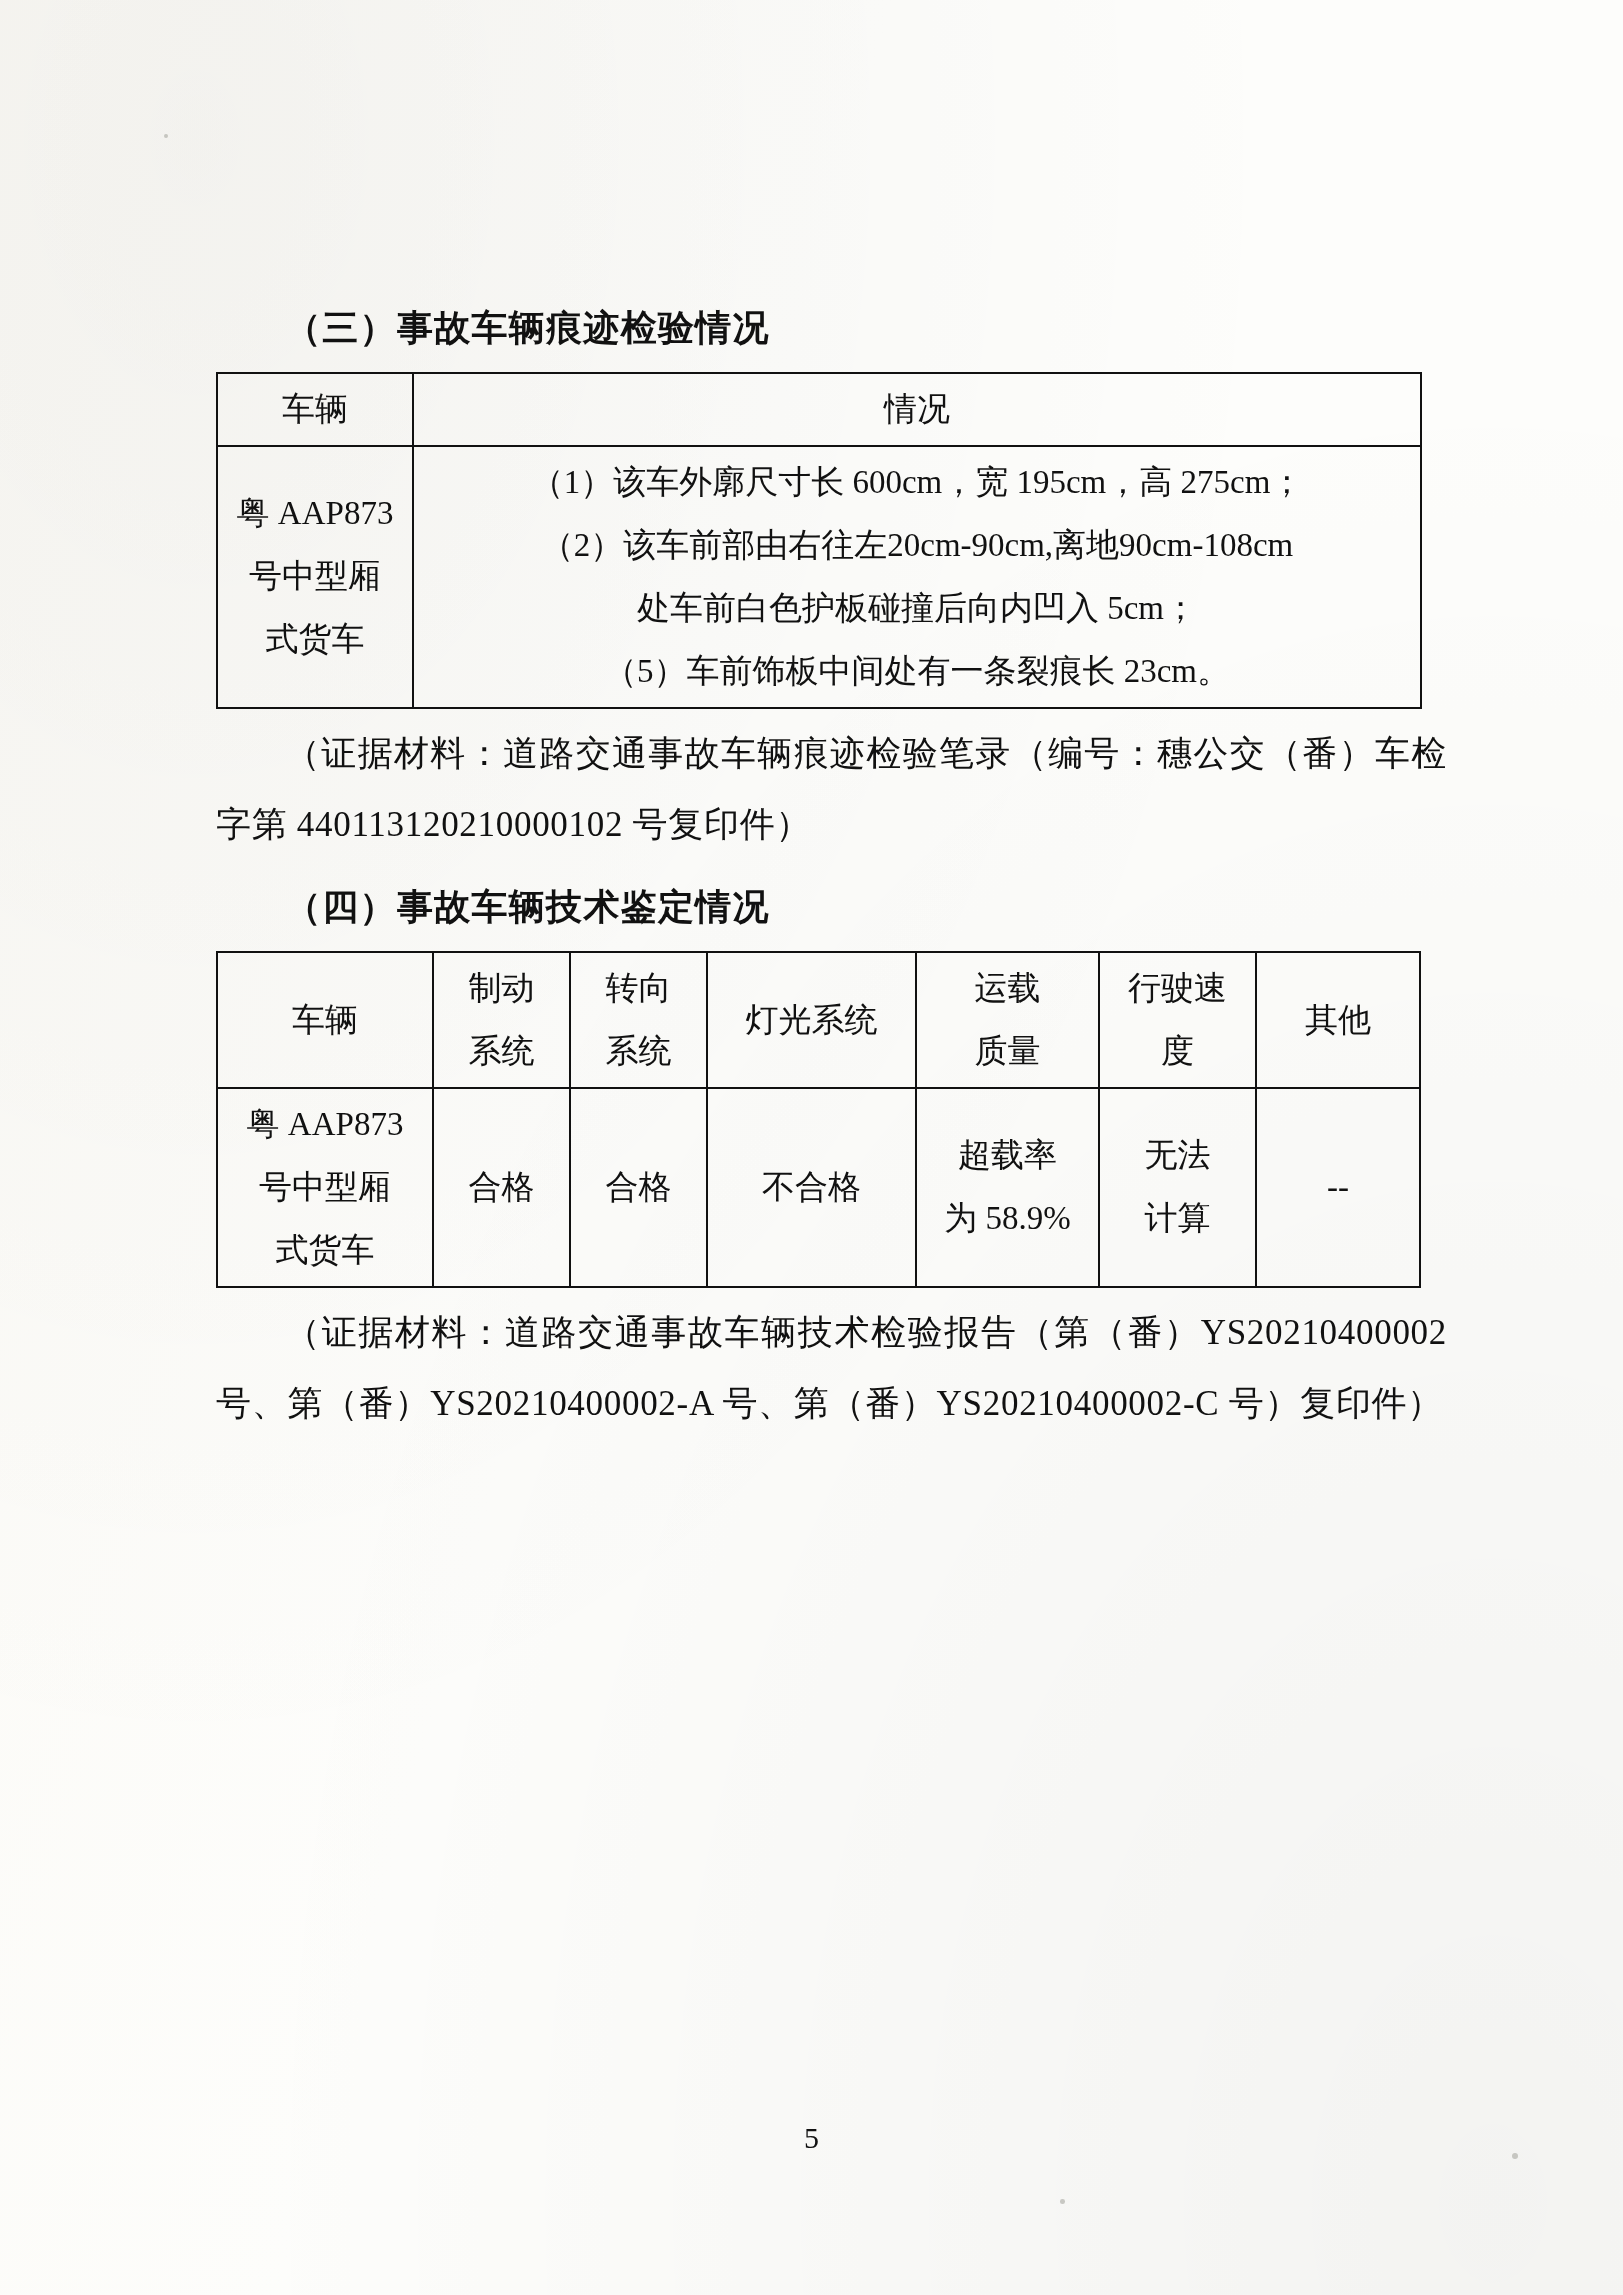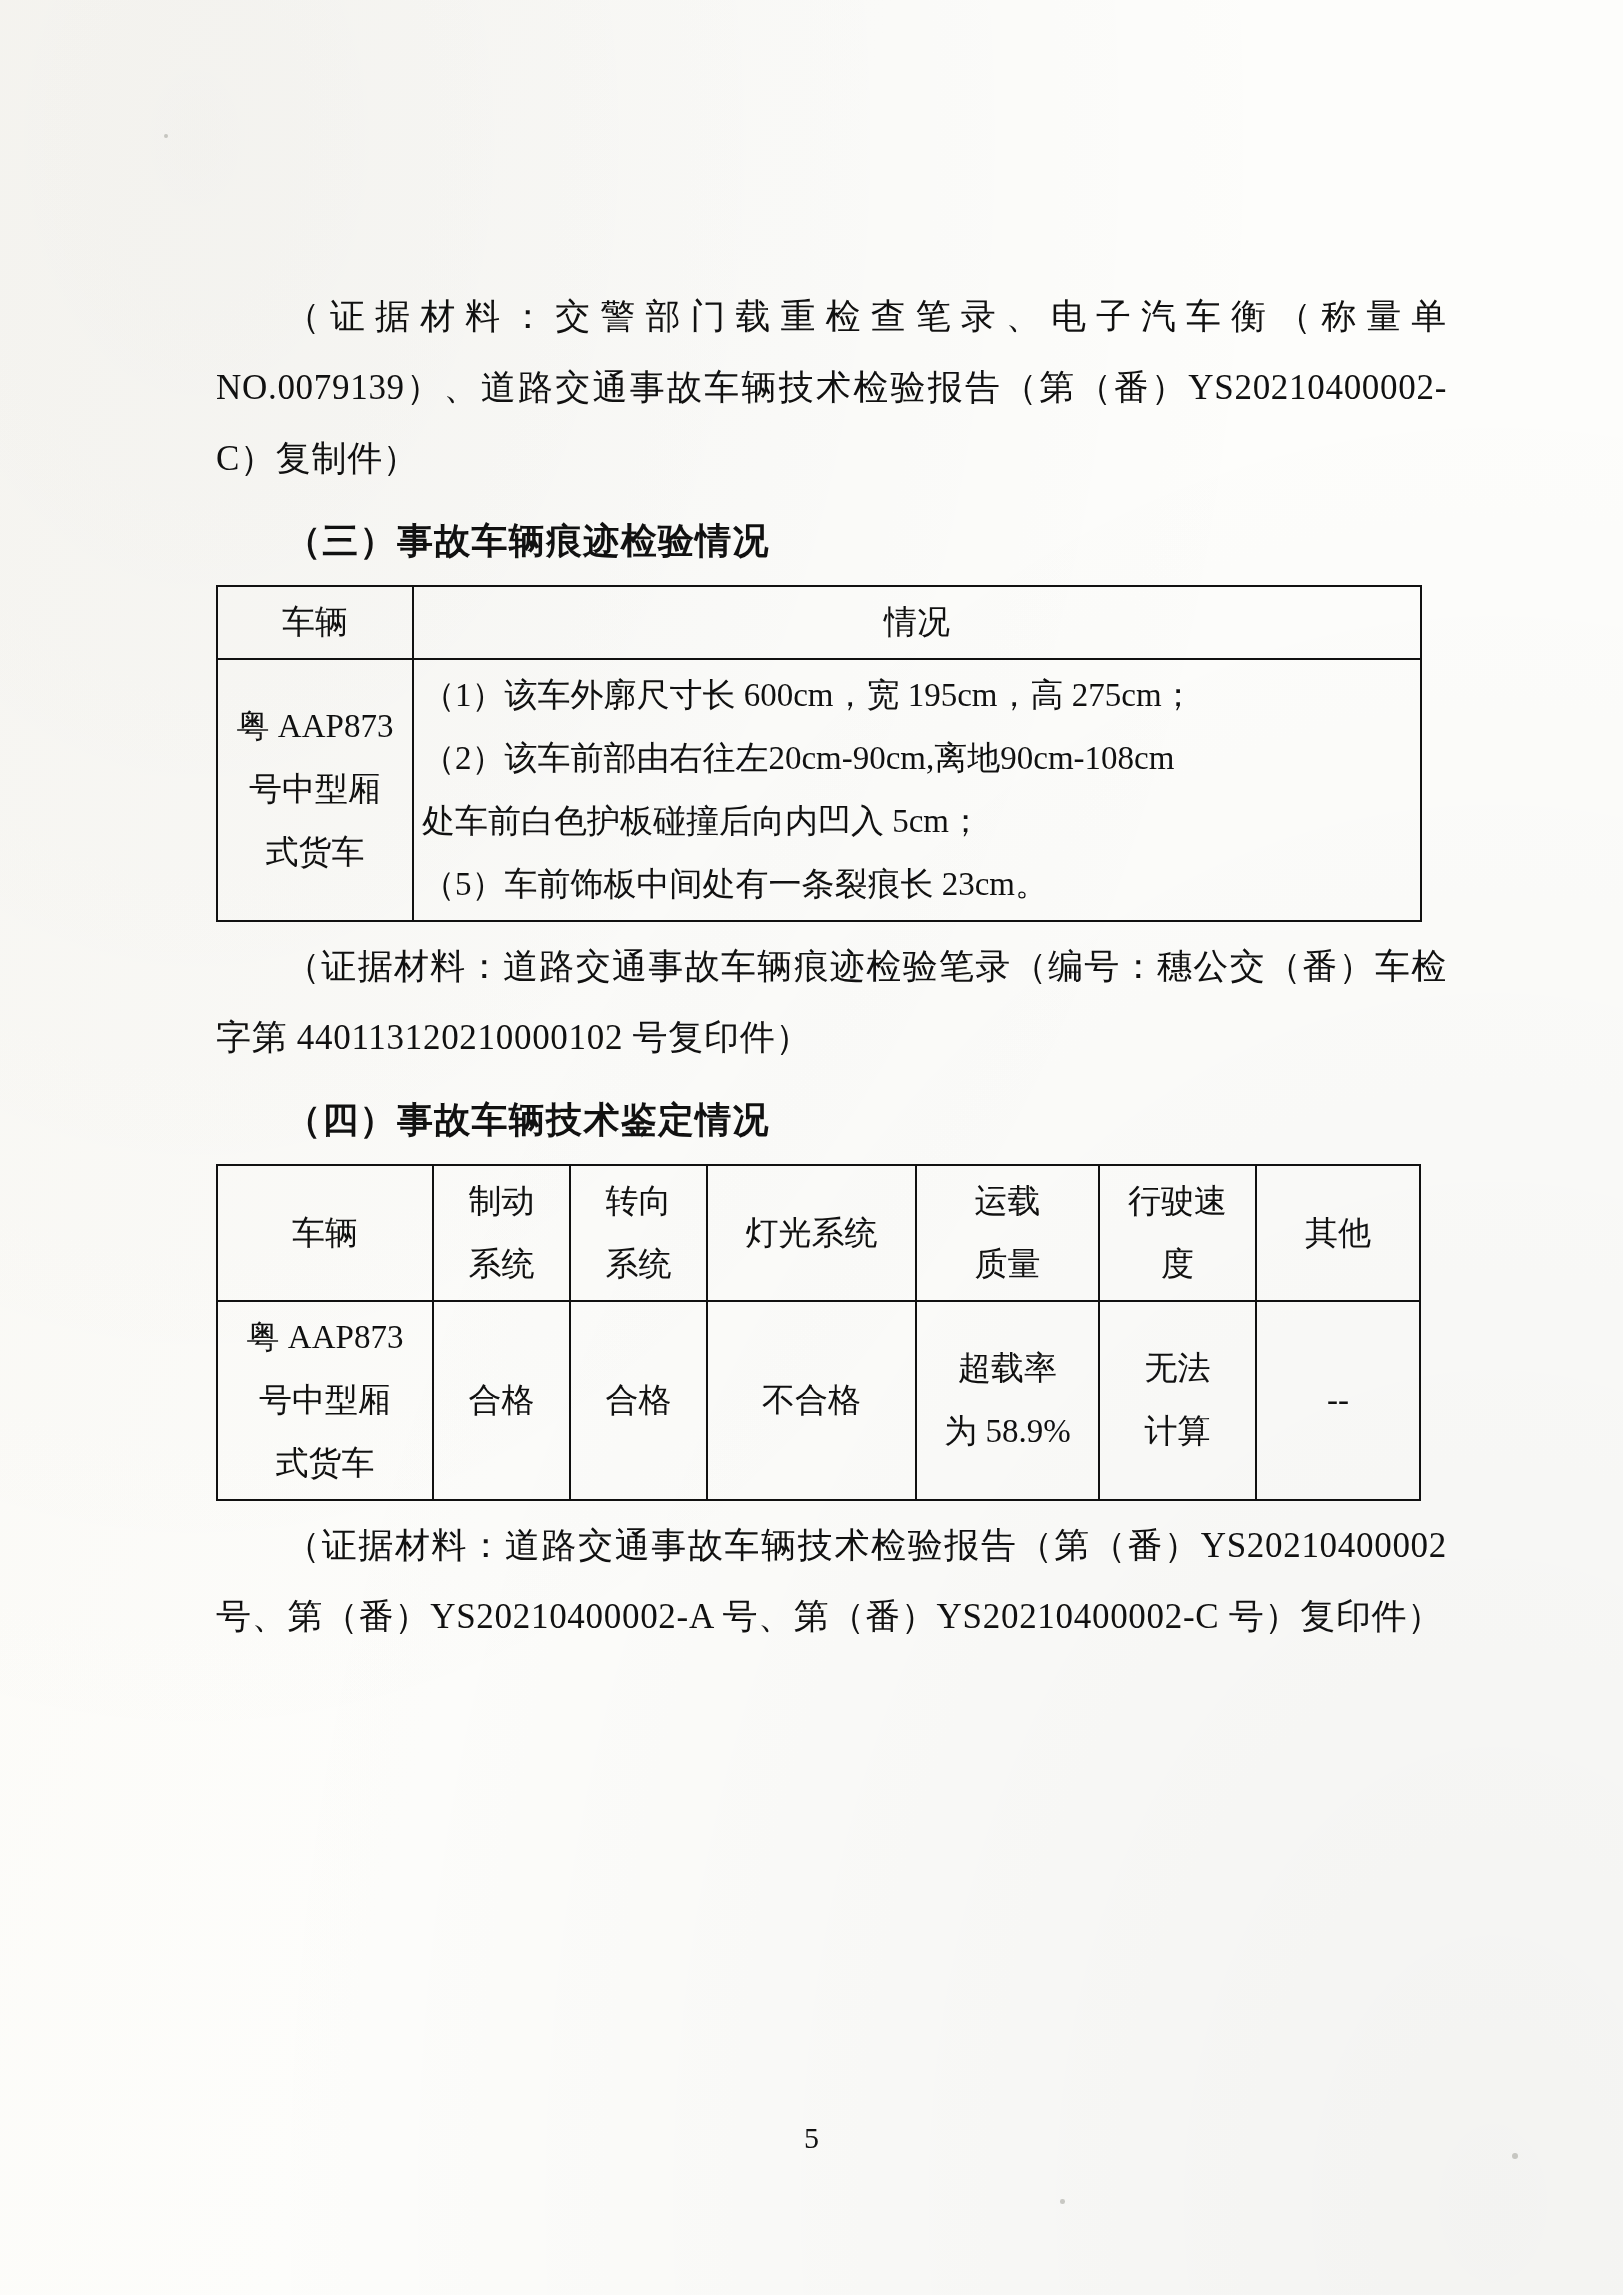--- a/index.html
+++ b/index.html
@@ -62,21 +62,21 @@
   }
   table.doc-table td {
     border: 2px solid #111;
     font-size: 33px;
     line-height: 63px;
     padding: 3.9px 7.9px;
     vertical-align: middle;
     font-family: "Liberation Serif", "DejaVu Serif", serif;
   }
   td.c { text-align: center; }
-  td.l { text-align: left; }
+  td.l { text-align: center; }
   .cellline { display: block; white-space: nowrap; }
   .tight { line-height: 60px; }
   .vehicle-cell .cellline { text-align: center; }
   .page-number {
     position: absolute;
     left: 0;
     right: 0;
     top: 2121px;
     text-align: center;
     font-size: 30px;
@@ -93,21 +93,20 @@
 <body>
 
 <div class="page">
 
   <div class="speck" style="left:1512px; top:2153px; width:5.9px; height:5.9px;"></div>
   <div class="speck" style="left:1060px; top:2199px; width:4.6px; height:4.6px;"></div>
   <div class="speck" style="left:164px; top:134px; width:3.9px; height:3.9px;"></div>
 
   <div class="content">
 
-    <p class="para indent">（证据材料：交警部门载重检查笔录、电子汽车衡（称量单 NO.0079139）、道路交通事故车辆技术检验报告（第（番）YS20210400002-C）复制件）</p>
 
     <h3 class="heading">（三）事故车辆痕迹检验情况</h3>
 
     <table class="doc-table">
       <colgroup>
         <col style="width:196px">
         <col style="width:1008px">
       </colgroup>
       <tbody>
         <tr>

